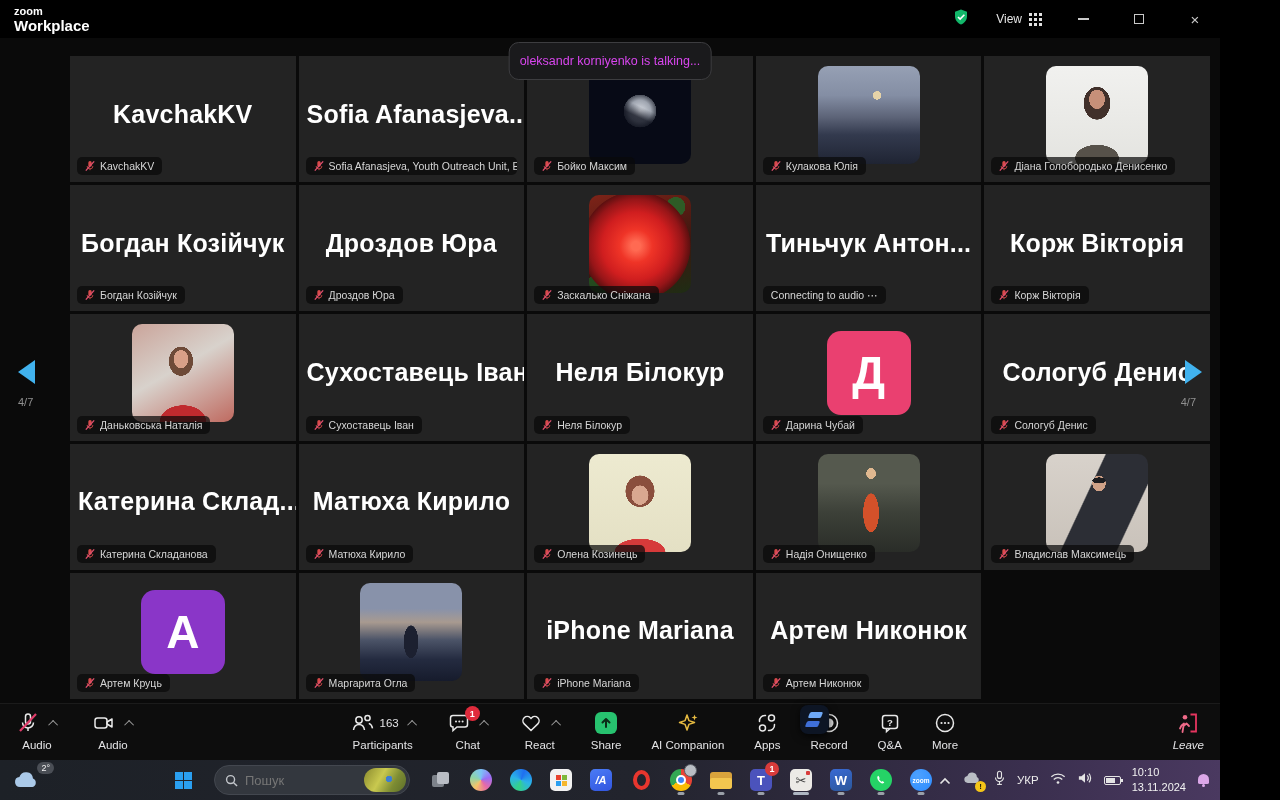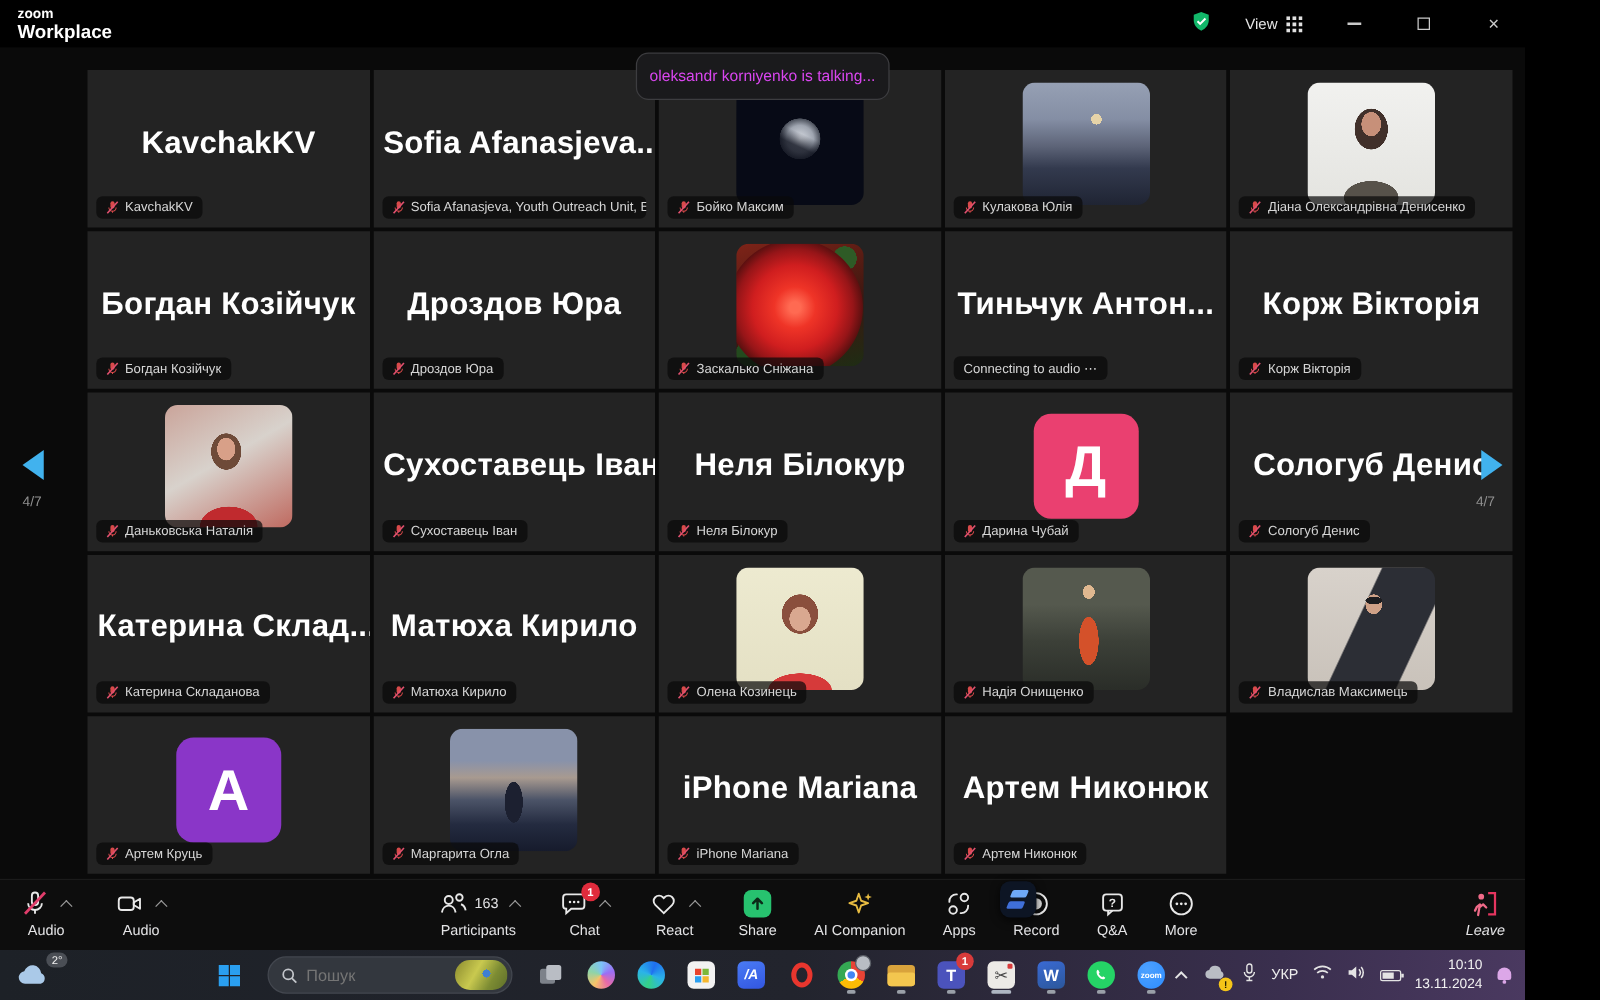--- a/index.html
+++ b/index.html
@@ -174,21 +174,21 @@
   .snip { width:22px; height:22px; border-radius:5px; background:#eceae6; color:#444; font-size:13px;
     display:flex; align-items:center; justify-content:center; position:relative; }
   .snip:after { content:''; position:absolute; right:2px; top:2px; width:4px; height:4px; background:#d83b3b; border-radius:1px; }
   .word { width:22px; height:22px; border-radius:5px; background:linear-gradient(160deg,#3a6ad4,#2b579a);
     color:#fff; font-weight:700; font-size:13px; display:flex; align-items:center; justify-content:center; }
   .whats { width:22px; height:22px; border-radius:50%; background:#25d366; display:flex; align-items:center; justify-content:center; }
   .zoomapp { width:22px; height:22px; border-radius:50%; background:radial-gradient(circle at 35% 30%,#4da1ff,#2d8cff);
     color:#fff; font-size:6.5px; font-weight:700; display:flex; align-items:center; justify-content:center; }
   .tray { margin-left:auto; display:flex; align-items:center; gap:11px; }
   .lang { font-size:11.5px; color:#ececec; }
-  .clock { text-align:right; font-size:11px; line-height:1.35; color:#f2f2f2; }
+  .clock { font-size:11px; line-height:1.35; color:#f2f2f2; }
   .onedrive { position:relative; }
   .warn { position:absolute; right:-4px; bottom:-3px; width:11px; height:11px; border-radius:50%;
     background:#f5c518; color:#231f00; font-size:8px; font-weight:700; display:flex; align-items:center; justify-content:center; }
   .battery { position:relative; width:17px; height:9px; border:1px solid #e4e4e4; border-radius:2px; }
   .battery:before { content:''; position:absolute; right:-3px; top:2px; width:2px; height:3px; background:#e4e4e4; }
   .battery:after { content:''; position:absolute; left:1px; top:1px; bottom:1px; width:9px; background:#e4e4e4; }
   .bell { width:13px; height:14px; position:relative; }
   .bell:before { content:''; position:absolute; left:1px; top:1px; width:11px; height:10px;
     background:#dca7e8; border-radius:6px 6px 2px 2px; }
   .bell:after { content:''; position:absolute; left:5px; bottom:0; width:3px; height:3px; border-radius:50%; background:#dca7e8; }
@@ -297,21 +297,21 @@
 
       <div class="tile">
         <div class="photo p-diana"></div>
         <div class="tag">
             <svg width="10" height="12" viewBox="0 0 12 14">
               <rect x="4" y="1" width="4" height="7" rx="2" fill="#d94a4a"></rect>
               <path d="M2.5 7a3.5 3.5 0 0 0 7 0" fill="none" stroke="#d94a4a"></path>
               <line x1="6" y1="10" x2="6" y2="12" stroke="#d94a4a"></line>
               <line x1="1" y1="12.5" x2="11" y2="1.5" stroke="#e0506f" stroke-width="1.6"></line>
             </svg>
-            <span>Діана Олександрівна Денисенко</span>
+            <span>Діана Голобородько Денисенко</span>
           </div>
       </div>
 
       <div class="tile">
         <div class="big">Богдан Козійчук</div>
         <div class="tag">
             <svg width="10" height="12" viewBox="0 0 12 14">
               <rect x="4" y="1" width="4" height="7" rx="2" fill="#d94a4a"></rect>
               <path d="M2.5 7a3.5 3.5 0 0 0 7 0" fill="none" stroke="#d94a4a"></path>
               <line x1="6" y1="10" x2="6" y2="12" stroke="#d94a4a"></line>

